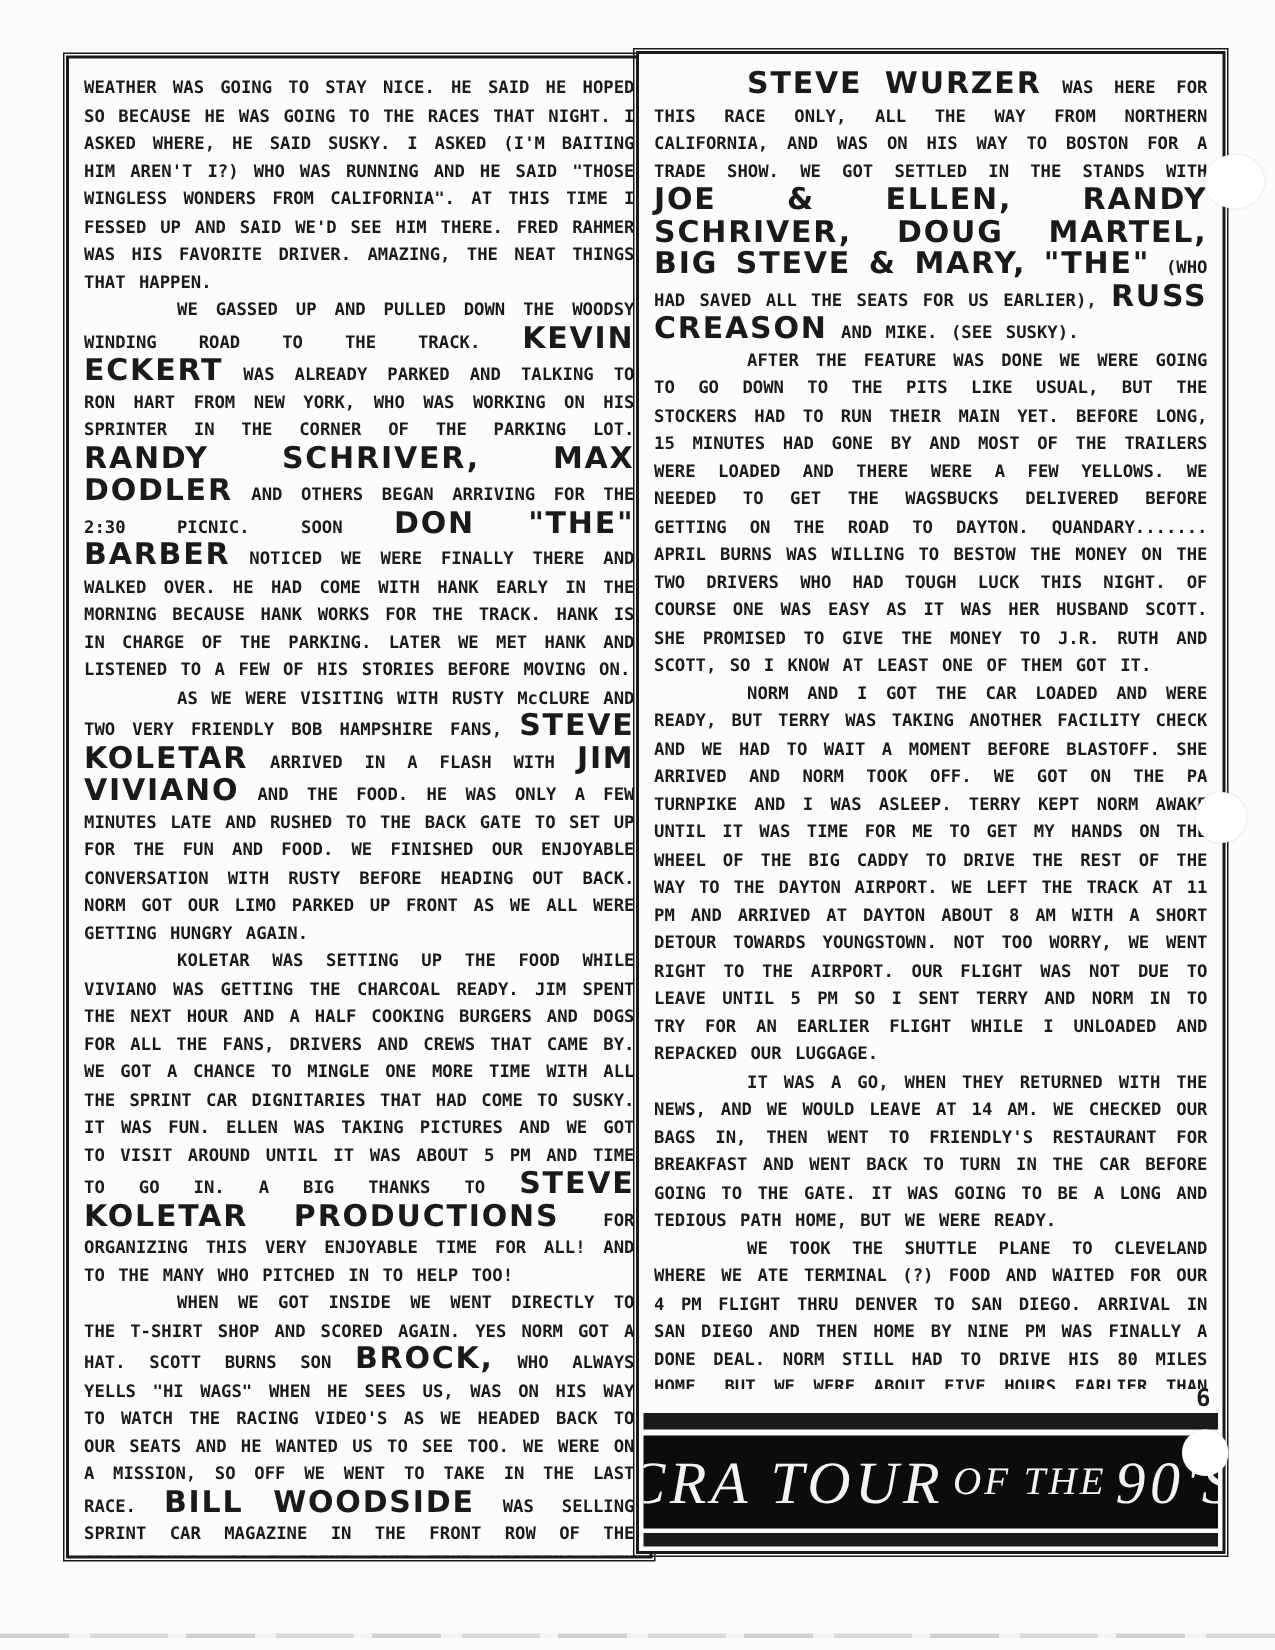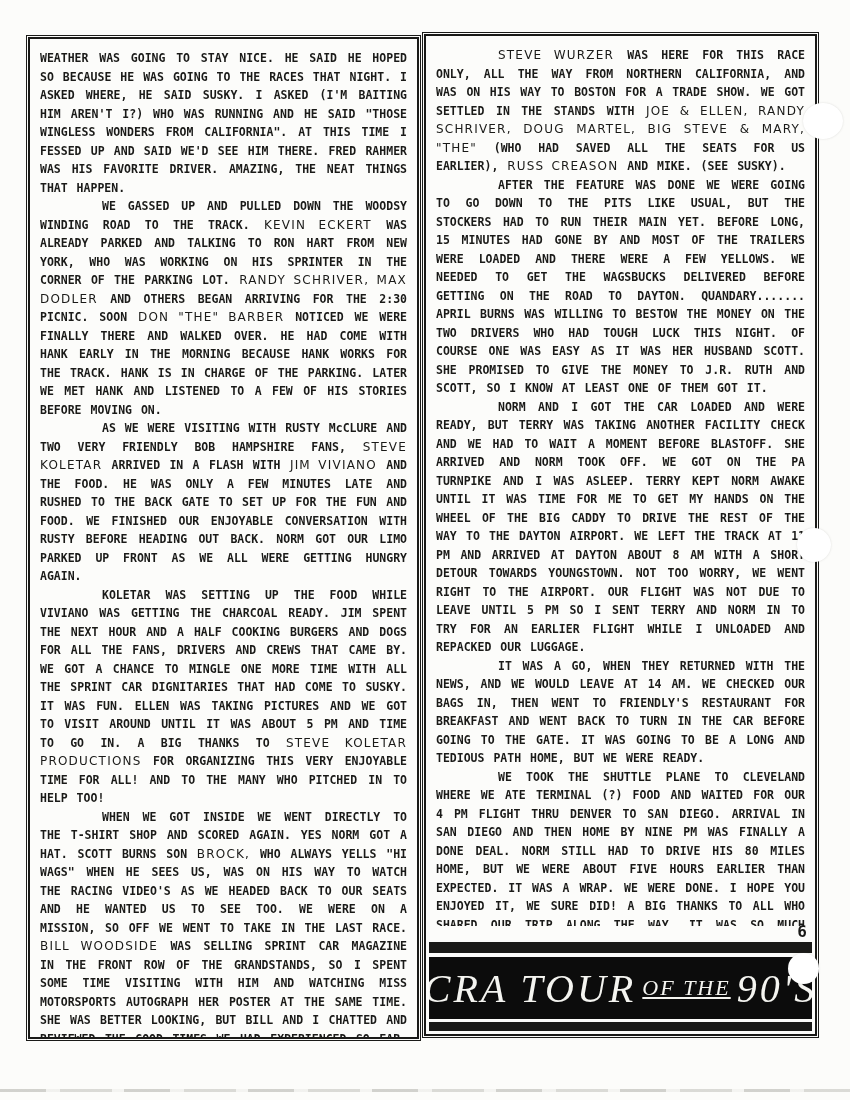--- a/index.html
+++ b/index.html
@@ -16,48 +16,48 @@
     color:var(--ink);
   }
   .col-box{
     position:absolute;box-sizing:border-box;
     border:2px solid var(--ink);
     outline:1px solid var(--ink);
     outline-offset:1px;
     background:var(--paper);
     display:flex;flex-direction:column;
   }
-  #left-box{left:28px;top:37px;width:391px;height:1002px;}
+  #left-box{left:44px;top:37px;width:391px;height:1002px;}
   #right-box{left:424px;top:34px;width:393px;height:1002px;}
   .col-text{
     flex:1 1 auto;overflow:hidden;
     padding:10px 10px 0 10px;
     font-size:11.5px;line-height:18.5px;font-weight:bold;
     text-align:justify;word-spacing:2px;
   }
   .para{margin:0;}
   .para.ind{text-indent:62px;}
   .nm{
     font-family:"DejaVu Sans",sans-serif;
-    font-weight:400;font-size:12px;letter-spacing:1.2px;
+    font-weight:700;font-size:20px;letter-spacing:1.2px;
     white-space:normal;
   }
   .bottom-block{flex:none;margin-top:auto;padding:16px 3px 3px 3px;}
   .bar{background:var(--ink);}
   .bar.top-bar{height:11px;margin-bottom:4px;}
   .bar.bottom-bar{height:9px;margin-top:3px;}
   .banner{
     background:var(--banner_bg);height:62px;
     display:flex;align-items:center;justify-content:center;
     color:var(--banner_fg);
     font-family:"Liberation Serif","DejaVu Serif",serif;
     font-style:italic;white-space:nowrap;overflow:hidden;
   }
   .banner .lg{font-size:40px;letter-spacing:3px;}
-  .banner .sm{font-size:22px;letter-spacing:2px;padding:0 6px;text-decoration:underline;}
+  .banner .sm{font-size:26px;letter-spacing:2px;padding:0 6px;}
   #page-number{
     position:absolute;right:8px;bottom:93px;
     font-family:"DejaVu Sans Mono",monospace;
     font-size:16px;font-weight:bold;
   }
   .hole{
     position:absolute;border-radius:50%;background:#ffffff;
     box-shadow:0 0 2px rgba(120,120,115,0.25);
     z-index:5;
   }

